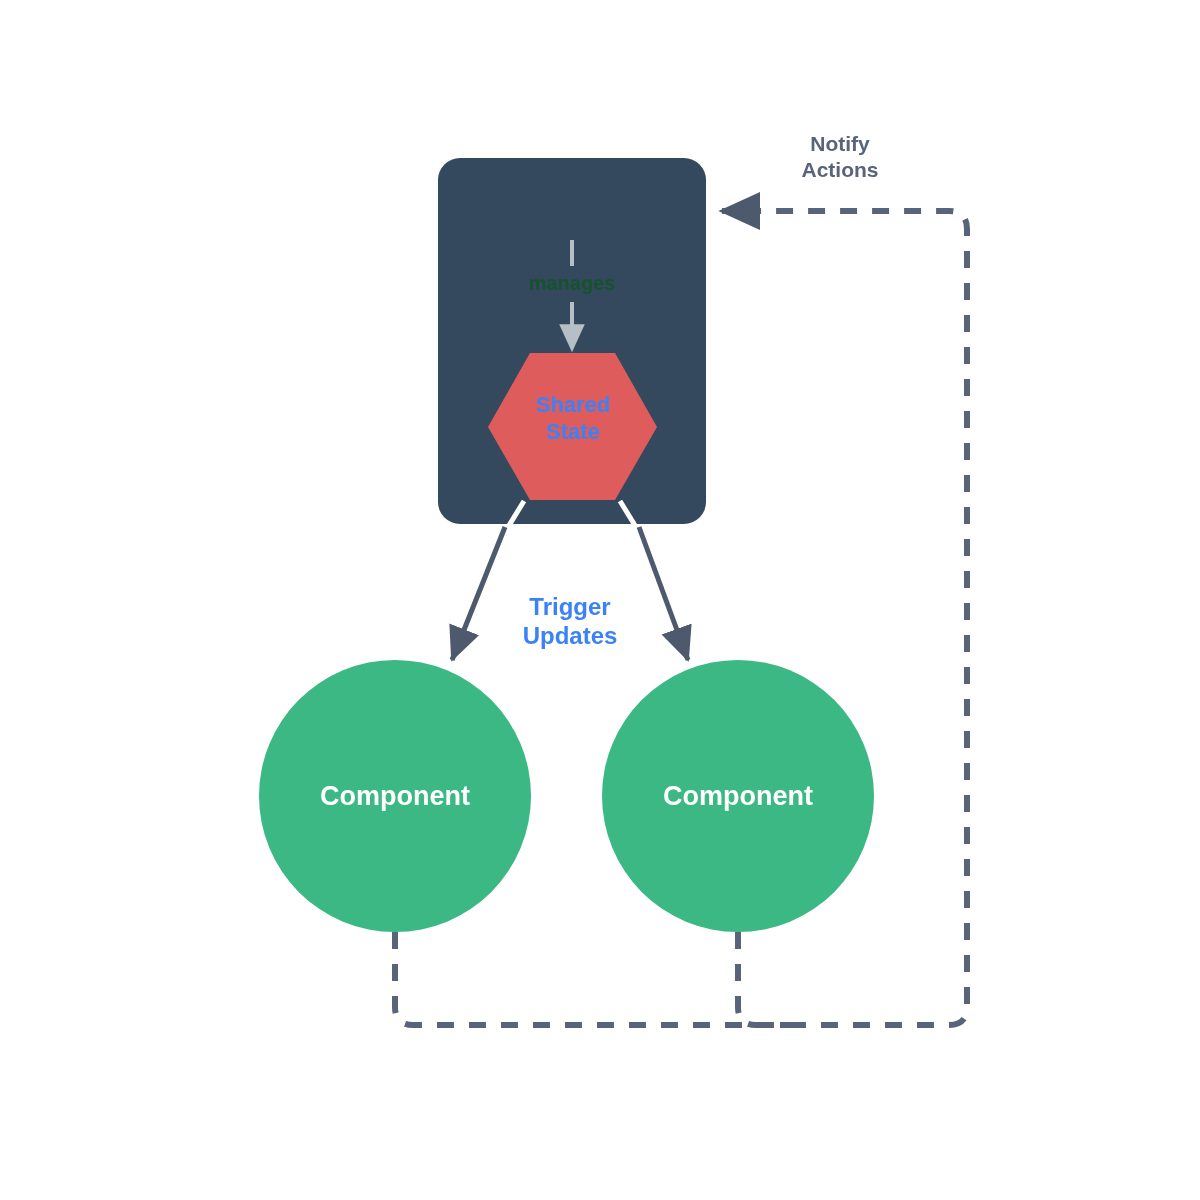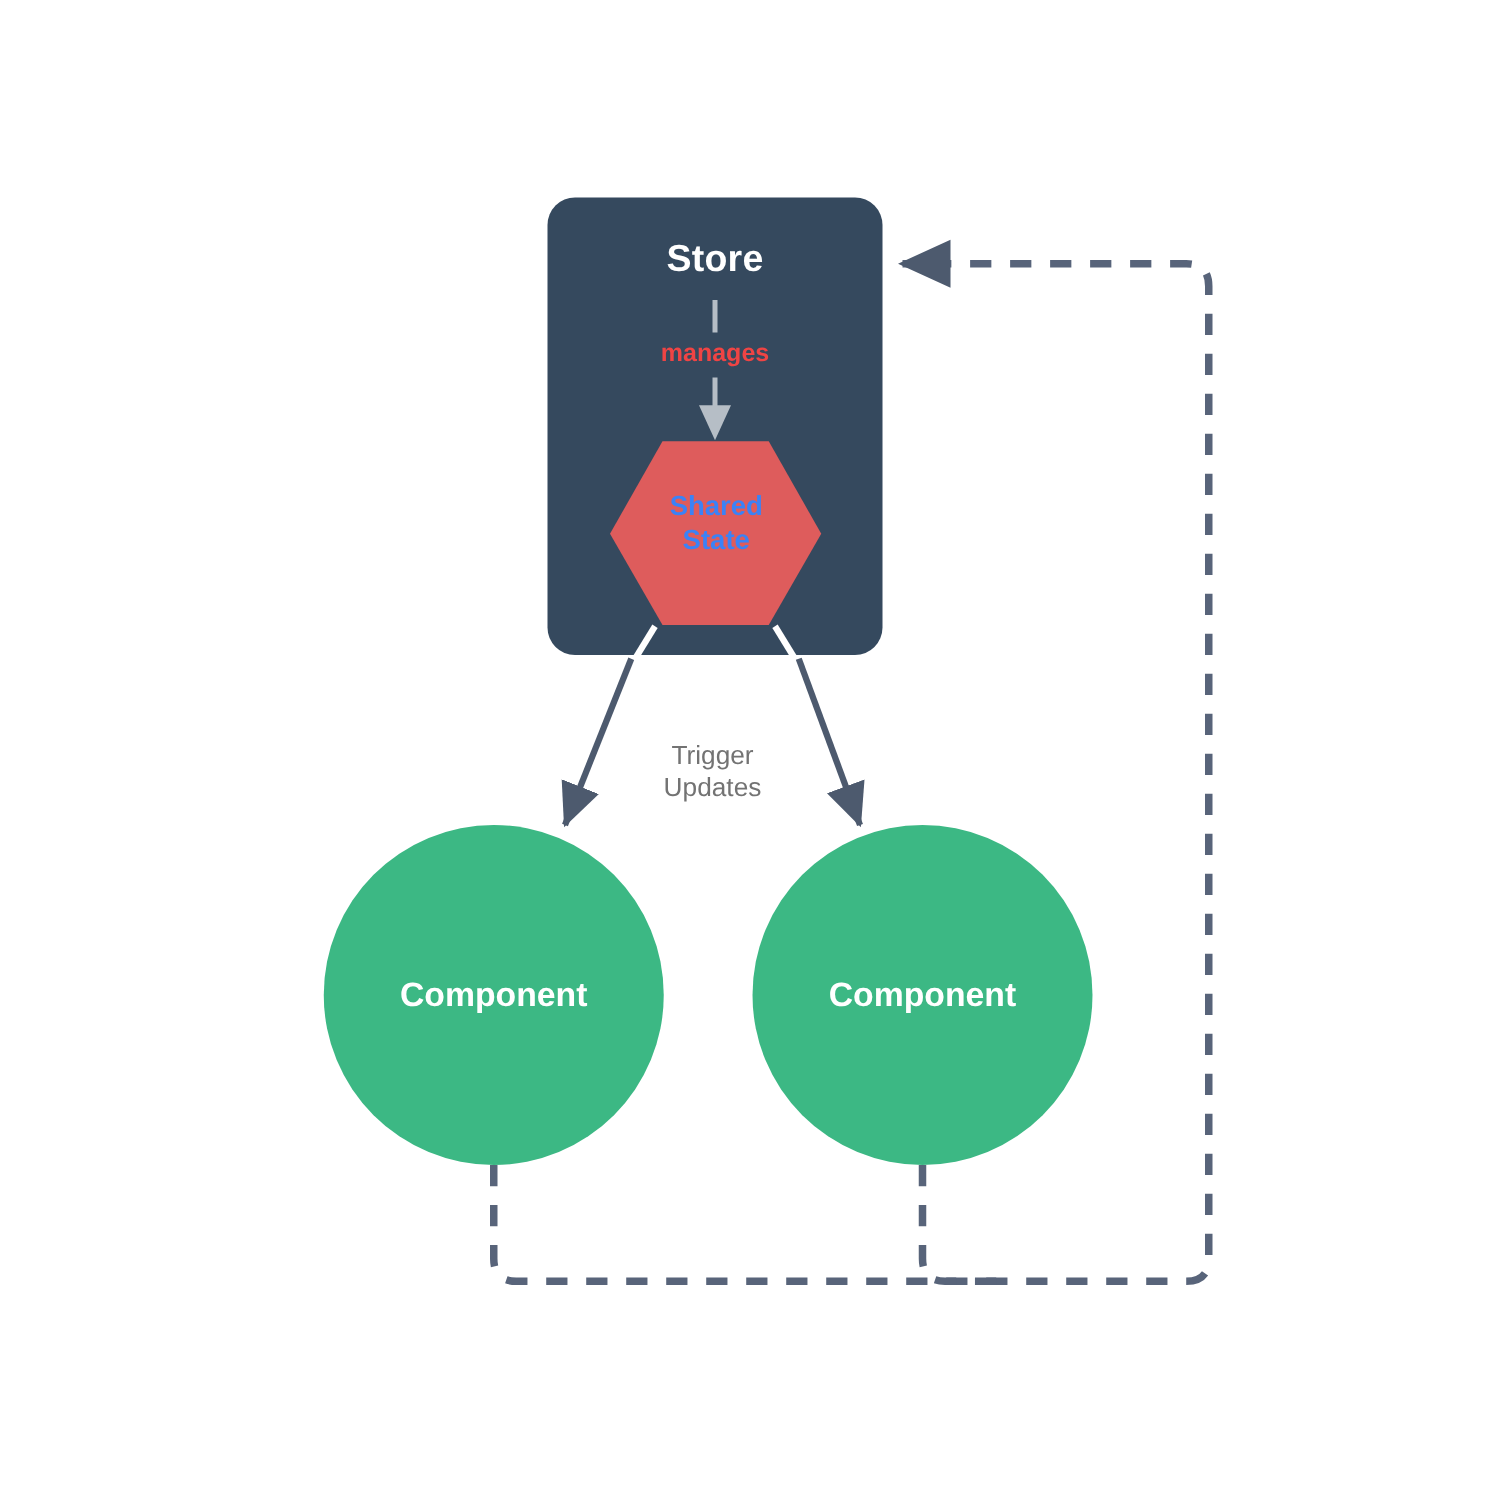--- a/index.html
+++ b/index.html
@@ -40,21 +40,21 @@
     font-weight: bold;
     color: #ffffff;
     letter-spacing: 0.2px;
   }
   #manages-label {
     left: 438px;
     top: 271px;
     width: 268px;
     font-size: 20px;
     font-weight: bold;
-    color: #ef4444;
+    color: #14532d;
   }
   #shared-state-label {
     left: 488px;
     top: 392px;
     width: 170px;
     font-size: 22px;
     font-weight: bold;
     color: #3b82f6;
   }
   #component-left-label {
@@ -78,23 +78,23 @@
     top: 131px;
     width: 196px;
     font-size: 21px;
     font-weight: bold;
     color: #58647a;
   }
   #trigger-updates-label {
     left: 472px;
     top: 592px;
     width: 196px;
-    font-size: 21px;
-    font-weight: normal;
-    color: #737373;
+    font-size: 24px;
+    font-weight: bold;
+    color: #3b82f6;
   }
 </style>
 </head>
 <body>
 
 <div id="diagram-canvas">
 
   <svg id="diagram-svg" viewBox="0 0 1200 1200">
     <defs>
       <marker id="arrow-slate" markerWidth="9" markerHeight="9" refX="6.6" refY="3.2" orient="auto" markerUnits="strokeWidth">
@@ -122,28 +122,29 @@
     <line x1="639" y1="527" x2="688" y2="660" stroke="#4d5a6e" stroke-width="5" stroke-linecap="butt" marker-end="url(#arrow-slate)"></line>
 
     <circle cx="395" cy="796" r="136" fill="#3CB884"></circle>
     <circle cx="738" cy="796" r="136" fill="#3CB884"></circle>
 
     <path d="M 395 932 L 395 1007 Q 395 1025 413 1025 L 949 1025 Q 967 1025 967 1007 L 967 229 Q 967 211 949 211 L 722 211" fill="none" stroke="#58647a" stroke-width="6" stroke-dasharray="17 15" stroke-linecap="butt" marker-end="url(#arrow-dash)"></path>
 
     <path d="M 738 932 L 738 1007 Q 738 1025 756 1025 L 800 1025" fill="none" stroke="#58647a" stroke-width="6" stroke-dasharray="17 15" stroke-linecap="butt"></path>
   </svg>
 
-  <div class="node-label" id="store-title">Store</div>
 
   <div class="node-label" id="manages-label">manages</div>
 
   <div class="node-label" id="shared-state-label">Shared
 State</div>
 
   <div class="node-label" id="component-left-label">Component</div>
 
   <div class="node-label" id="component-right-label">Component</div>
 
+  <div class="node-label" id="notify-actions-label">Notify
+Actions</div>
 
   <div class="node-label" id="trigger-updates-label">Trigger
 Updates</div>
 
 </div>
 
 </body></html>

